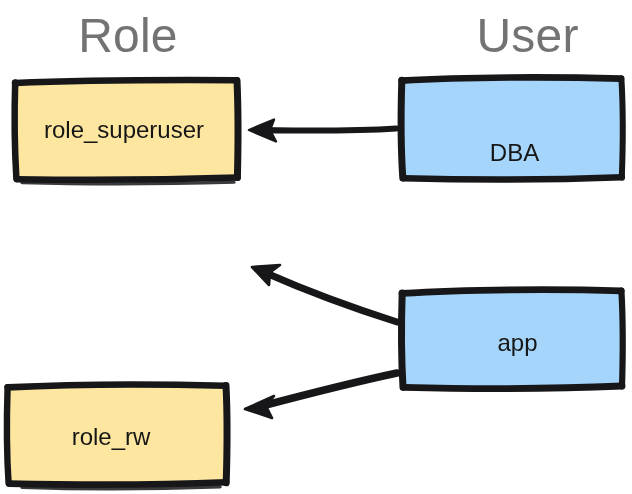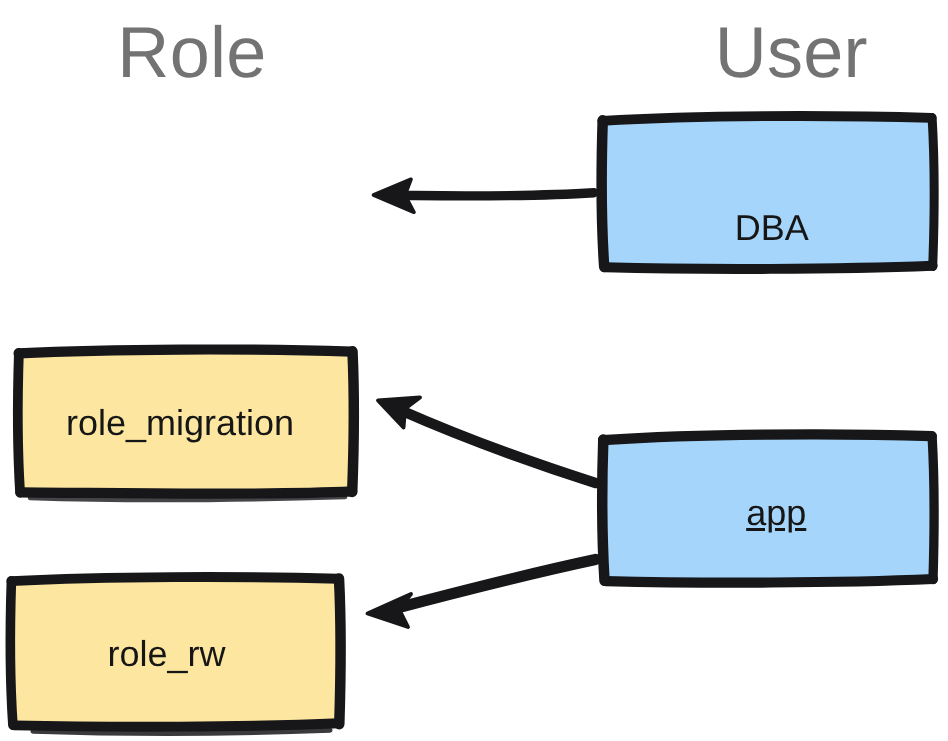--- a/index.html
+++ b/index.html
@@ -73,21 +73,21 @@
   #node-role-migration { left: 10px;  top: 233px; width: 228px; height: 98px;  }
   #node-role-rw        { left: 6px;  top: 385px; width: 222px; height: 100px; }
   #node-dba            { left: 400px; top: 78px;  width: 223px; height: 102px; }
   #node-app            { left: 400px; top: 290px; width: 223px; height: 100px; }
 
   
   #node-role-superuser .node-label { transform: translate(-2px, 0px); }
   #node-role-migration .node-label { transform: translate(-4px, 1px); }
   #node-role-rw        .node-label { transform: translate(-6px, 2px); }
   #node-dba            .node-label { transform: translate(3px, 0px); margin-top: 48px; }
-  #node-app            .node-label { transform: translate(6px, 3px); text-decoration: underline; }
+  #node-app            .node-label { transform: translate(6px, 3px); }
 
   
   #edges {
     position: absolute;
     left: 0;
     top: 0;
     width: 632px;
     height: 494px;
     overflow: visible;
     pointer-events: none;
@@ -96,32 +96,32 @@
 </style>
 </head>
 <body>
 
 <div id="canvas">
 
   <div class="col-heading" id="heading-role">Role</div>
 
   <div class="col-heading" id="heading-user">User</div>
 
+  <div class="node" id="node-role-superuser">
+    <svg class="node-svg" viewBox="0 0 236 112" preserveAspectRatio="none">
+      <path d="M7.5,8.5 L228,6.5 L229.5,103 L8,105.5 Z" fill="#fce6a0" stroke="none"></path>
+      <path d="M7,9 C60,6.6 150,5.8 228.5,6.2" fill="none" stroke="#17171a" stroke-width="6.5" stroke-linecap="round"></path>
+      <path d="M229,6.6 C230.4,38 230.2,72 229.4,103.6" fill="none" stroke="#17171a" stroke-width="7" stroke-linecap="round"></path>
+      <path d="M229.6,103.4 C170,105.4 78,106.4 9,105.2" fill="none" stroke="#17171a" stroke-width="6.5" stroke-linecap="round"></path>
+      <path d="M8.4,104.9 C6.4,72 6.2,40 7.2,8.4" fill="none" stroke="#17171a" stroke-width="6.5" stroke-linecap="round"></path>
+      <path d="M14,108.6 C80,110.4 160,110 226,108.2" fill="none" stroke="#17171a" stroke-width="3.2" stroke-linecap="round" opacity="0.85"></path>
+    </svg>
+    <span class="node-label">role_superuser</span>
+  </div>
 
-  <div class="node" id="node-role-migration">
-    <svg class="node-svg" viewBox="0 0 240 110" preserveAspectRatio="none">
-      <path d="M9,8 L230,7 L231,100 L10,102 Z" fill="#fce6a0" stroke="none"></path>
-      <path d="M8.4,8.6 C70,5.6 160,5.2 230.6,7.4" fill="none" stroke="#17171a" stroke-width="6.8" stroke-linecap="round"></path>
-      <path d="M231,7.2 C232.4,38 232,70 230.8,101" fill="none" stroke="#17171a" stroke-width="7" stroke-linecap="round"></path>
-      <path d="M230.8,100.6 C168,103.6 74,101.6 9.6,101.2" fill="none" stroke="#17171a" stroke-width="6.8" stroke-linecap="round"></path>
-      <path d="M9.4,101.4 C7.4,70 7.6,38 8.6,8.2" fill="none" stroke="#17171a" stroke-width="6.5" stroke-linecap="round"></path>
-      <path d="M16,105 C80,107.2 160,106.4 226,104.4" fill="none" stroke="#17171a" stroke-width="3" stroke-linecap="round" opacity="0.8"></path>
-    </svg>
-    <span class="node-label">role_migration</span>
-  </div>
 
   <div class="node" id="node-role-rw">
     <svg class="node-svg" viewBox="0 0 234 112" preserveAspectRatio="none">
       <path d="M8,8 L225,6.5 L226,103 L9,105" fill="#fce6a0" stroke="none"></path>
       <path d="M7.6,8.4 C70,5.2 160,5 225.6,6.8" fill="none" stroke="#17171a" stroke-width="6.6" stroke-linecap="round"></path>
       <path d="M226,6.6 C227.6,38 227.2,72 226.2,103.8" fill="none" stroke="#17171a" stroke-width="7" stroke-linecap="round"></path>
       <path d="M226,103.2 C166,105.8 76,106 9.2,104.6" fill="none" stroke="#17171a" stroke-width="6.6" stroke-linecap="round"></path>
       <path d="M8.6,104.4 C6.4,72 6.6,38 7.6,8.2" fill="none" stroke="#17171a" stroke-width="6.4" stroke-linecap="round"></path>
       <path d="M22,108.4 C86,110.6 162,110 220,107.8" fill="none" stroke="#17171a" stroke-width="3.4" stroke-linecap="round" opacity="0.85"></path>
     </svg>

